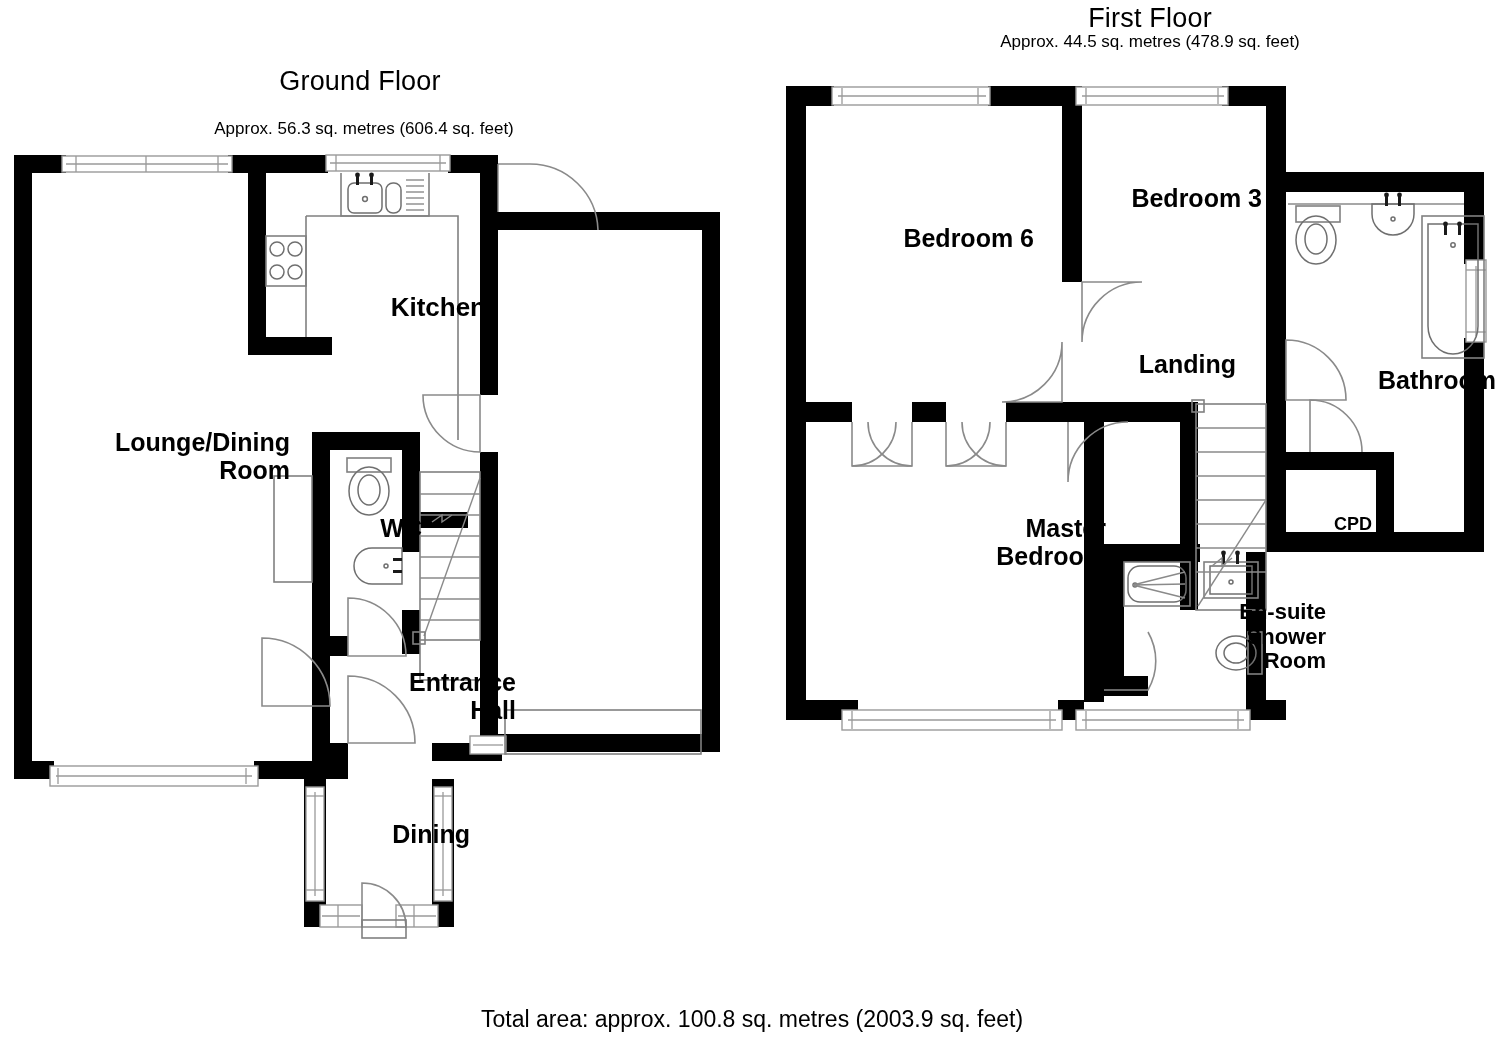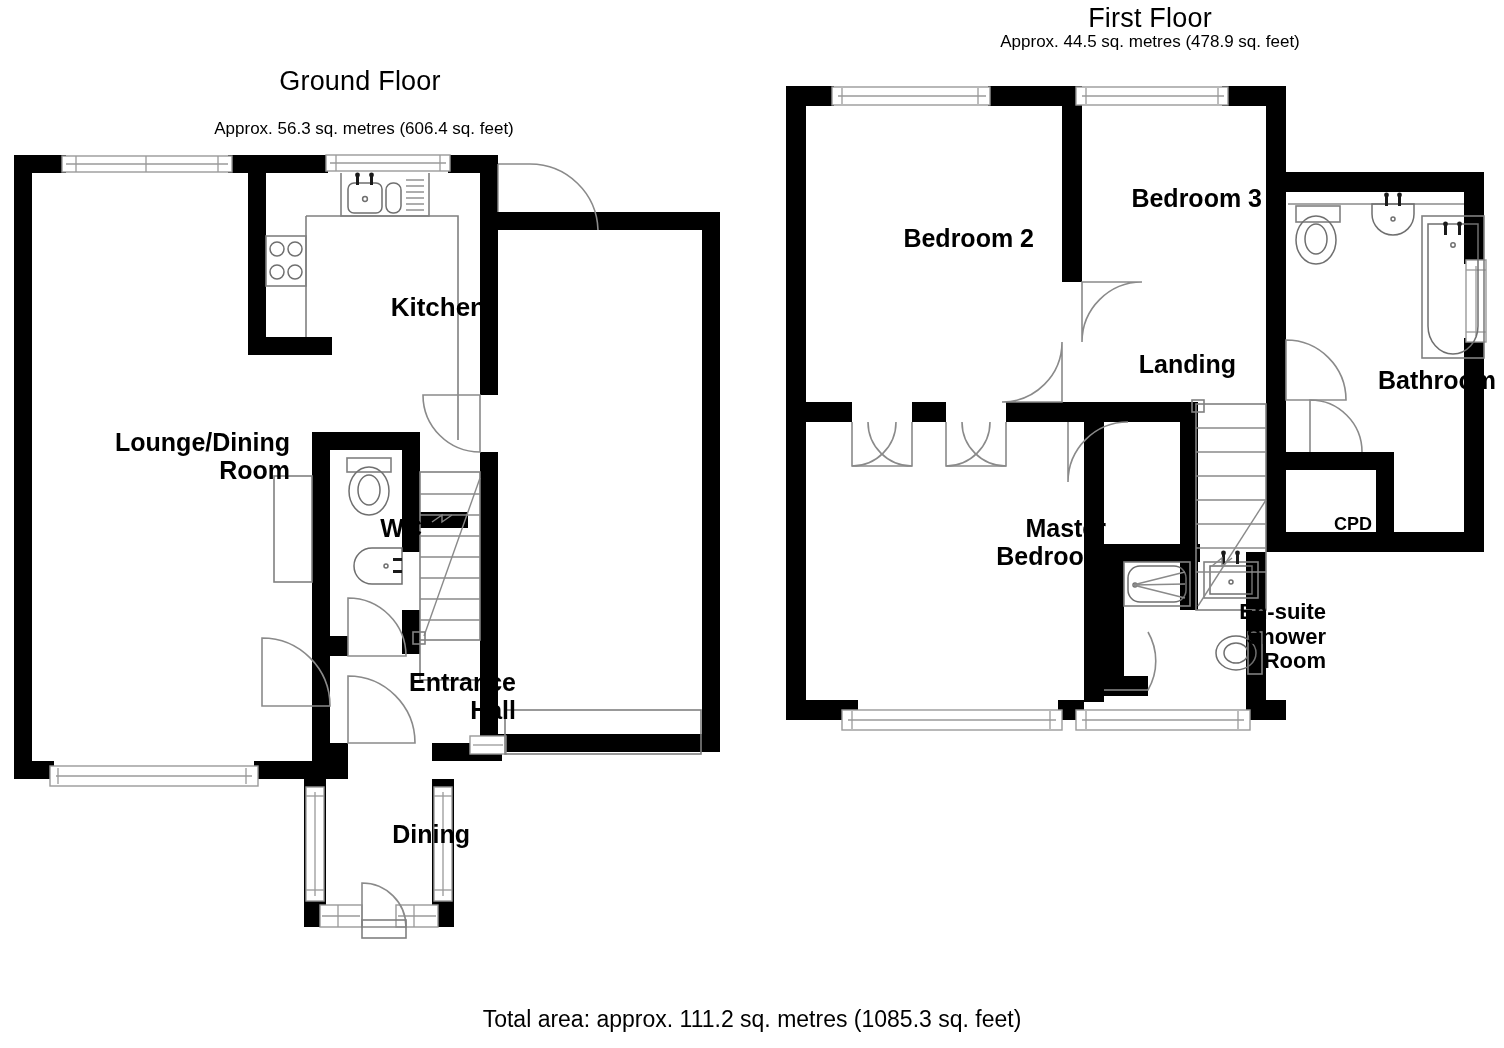--- a/index.html
+++ b/index.html
@@ -69,21 +69,21 @@
 <body>
 
 <div id="plan-root">
 
   <div class="floor-title" style="left:160px; top:66px; width:400px;">Ground Floor</div>
   <div class="floor-sub" style="left:164px; top:103px; width:400px;margin-top:16px;">Approx. 56.3 sq. metres (606.4 sq. feet)</div>
 
   <div class="floor-title" style="left:940px; top:3px; width:420px;">First Floor</div>
   <div class="floor-sub" style="left:940px; top:32px; width:420px;">Approx. 44.5 sq. metres (478.9 sq. feet)</div>
 
-  <div class="total-area" style="top:1006px;">Total area: approx. 111.2 sq. metres (1085.3 sq. feet)</div>
+  <div class="total-area" style="top:1006px;">Total area: approx. 100.8 sq. metres (2003.9 sq. feet)</div>
 
   <svg class="plan-svg" viewBox="0 0 1504 1048" xmlns="http://www.w3.org/2000/svg">
 
     <g>
 
       <g class="wall">
 
         <rect x="14" y="155" width="18" height="624"></rect>
 
         <rect x="14" y="155" width="52" height="18"></rect>
@@ -449,21 +449,21 @@
   </svg>
 
   <div class="room-label" style="left:20px; top:428px; width:270px; font-size:25px;">Lounge/Dining
 Room</div>
   <div class="room-label" style="left:276px; top:293px; width:210px; font-size:26px;">Kitchen</div>
   <div class="room-label" style="left:310px; top:514px; width:112px; font-size:25px;">WC</div>
   <div class="room-label" style="left:300px; top:668px; width:216px; font-size:25px;">Entrance
 Hall</div>
   <div class="room-label" style="left:290px; top:820px; width:180px; font-size:25px;">Dining</div>
 
-  <div class="room-label" style="left:822px; top:224px; width:212px; font-size:25px;">Bedroom 2</div>
+  <div class="room-label" style="left:822px; top:224px; width:212px; font-size:25px;">Bedroom 6</div>
   <div class="room-label" style="left:1050px; top:184px; width:212px; font-size:25px;">Bedroom 3</div>
   <div class="room-label" style="left:860px; top:514px; width:246px; font-size:25px;">Master
 Bedroom</div>
   <div class="room-label" style="left:1086px; top:350px; width:150px; font-size:25px;">Landing</div>
   <div class="room-label" style="left:1336px; top:366px; width:160px; font-size:25px;">Bathroom</div>
   <div class="room-label" style="left:1288px; top:487px; width:84px; font-size:18px;margin-top:27px;">CPD</div>
   <div class="room-label" style="left:1140px; top:600px; width:186px; font-size:22px;">En-suite
 Shower
 Room</div>
 

